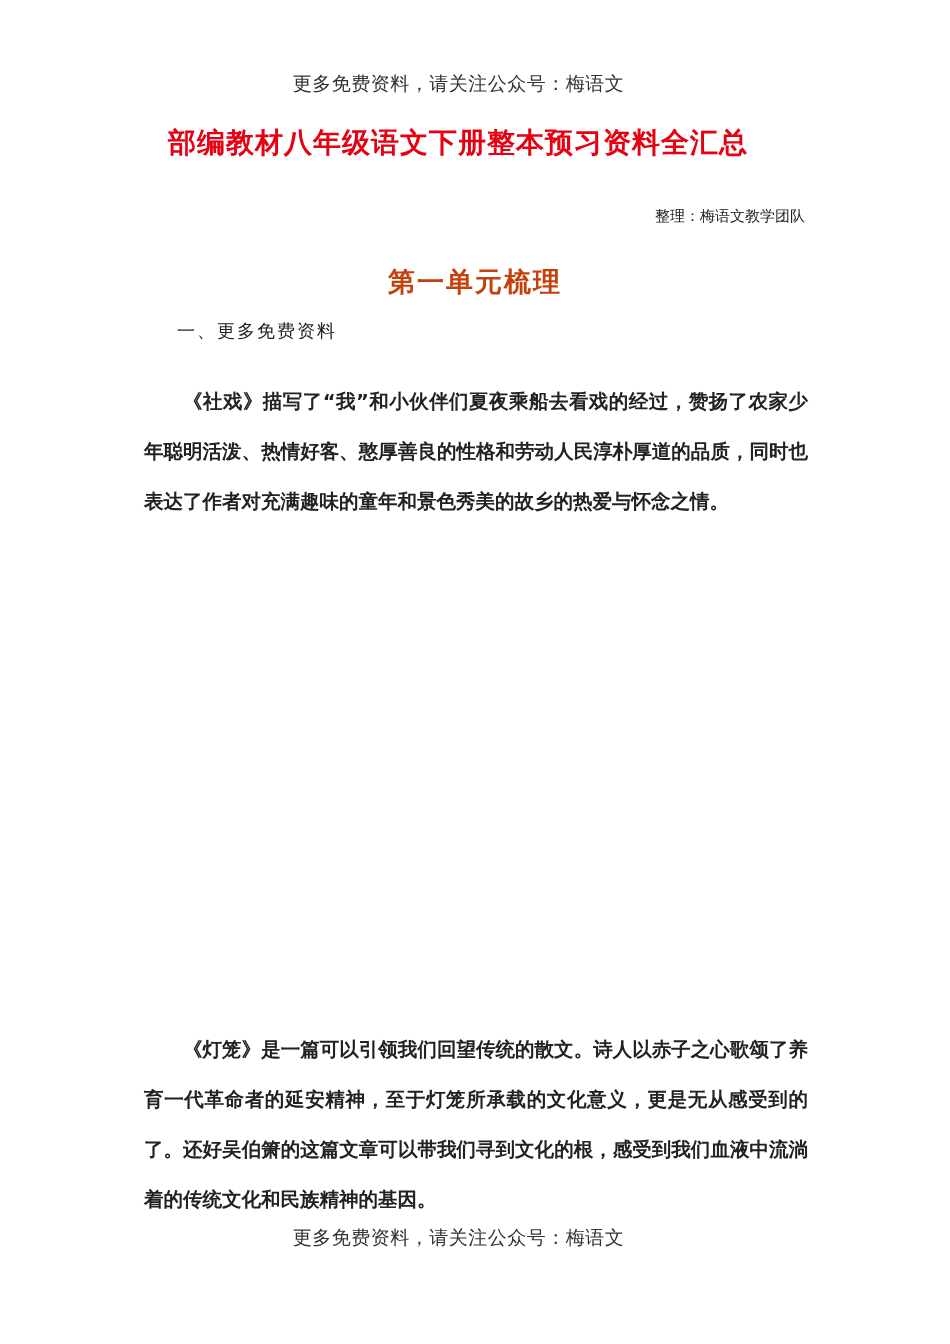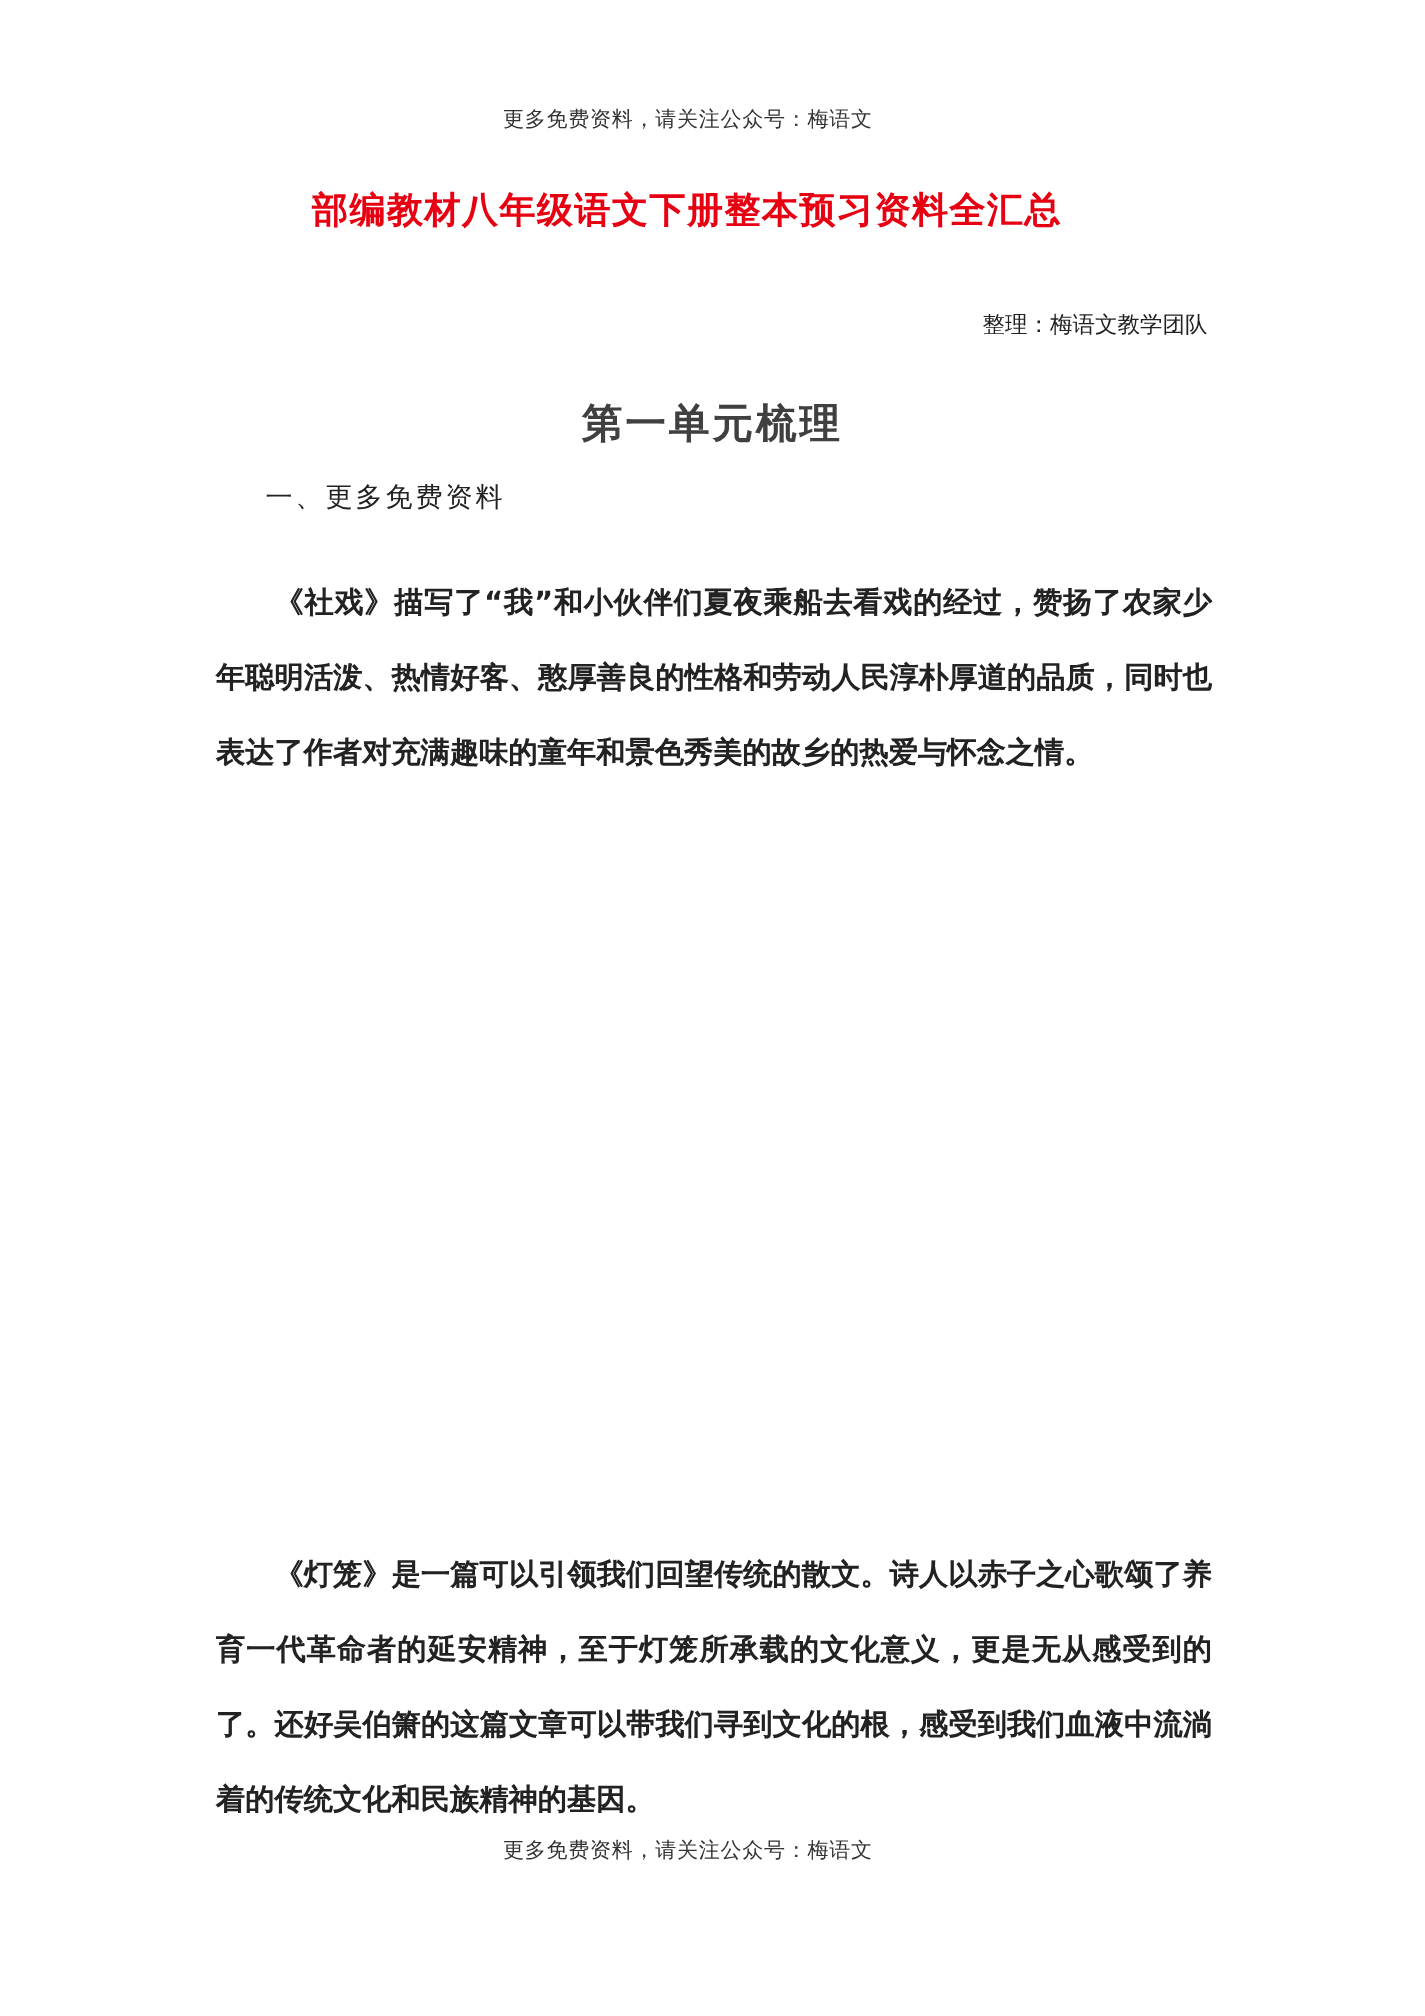--- a/index.html
+++ b/index.html
@@ -1,38 +1,38 @@
 <!DOCTYPE html>
 <html><head>
   <meta charset="utf-8">
   <style>
     html, body { margin: 0; padding: 0; background: #ffffff; }
     body { width: 950px; height: 1344px; position: relative; overflow: hidden; }
     .page { position: absolute; left: 0; top: 0; width: 950px; height: 1344px; }
     .header-note, .footer-note {
       position: absolute; left: 0; width: 917px; text-align: center;
       font-family: "DejaVu Serif", "Liberation Serif", serif;
-      font-size: 14px; color: #333333; letter-spacing: 0.5px;
+      font-size: 19px; color: #333333; letter-spacing: 0.5px;
     }
     .header-note { top: 71px; }
     .footer-note { top: 1225px; }
     .doc-title {
       position: absolute; left: 0; width: 916px; top: 124px; text-align: center;
       font-family: "DejaVu Sans", "Liberation Sans", sans-serif;
-      font-weight: bold; font-size: 24px; color: #e60012; letter-spacing: 1px;
+      font-weight: bold; font-size: 28px; color: #e60012; letter-spacing: 1px;
     }
     .author {
       position: absolute; right: 145px; top: 207px;
       font-family: "DejaVu Serif", "Liberation Serif", serif;
       font-size: 15px; color: #222222;
     }
     .unit-title {
       position: absolute; left: 0; width: 950px; top: 264px; text-align: center;
       font-family: "DejaVu Sans", "Liberation Sans", sans-serif;
-      font-weight: bold; font-size: 27px; color: #404040; letter-spacing: 2px;
+      font-weight: bold; font-size: 27px; color: #c2410c; letter-spacing: 2px;
     }
     .section-heading {
       position: absolute; left: 177px; top: 319px;
       font-family: "DejaVu Sans", "Liberation Sans", sans-serif;
       font-size: 18px; color: #222222; letter-spacing: 2px;
     }
     .para {
       position: absolute; left: 144px; width: 664px;
       font-family: "DejaVu Sans", "Liberation Sans", sans-serif;
       font-size: 19.5px; color: #222222; line-height: 50px;

